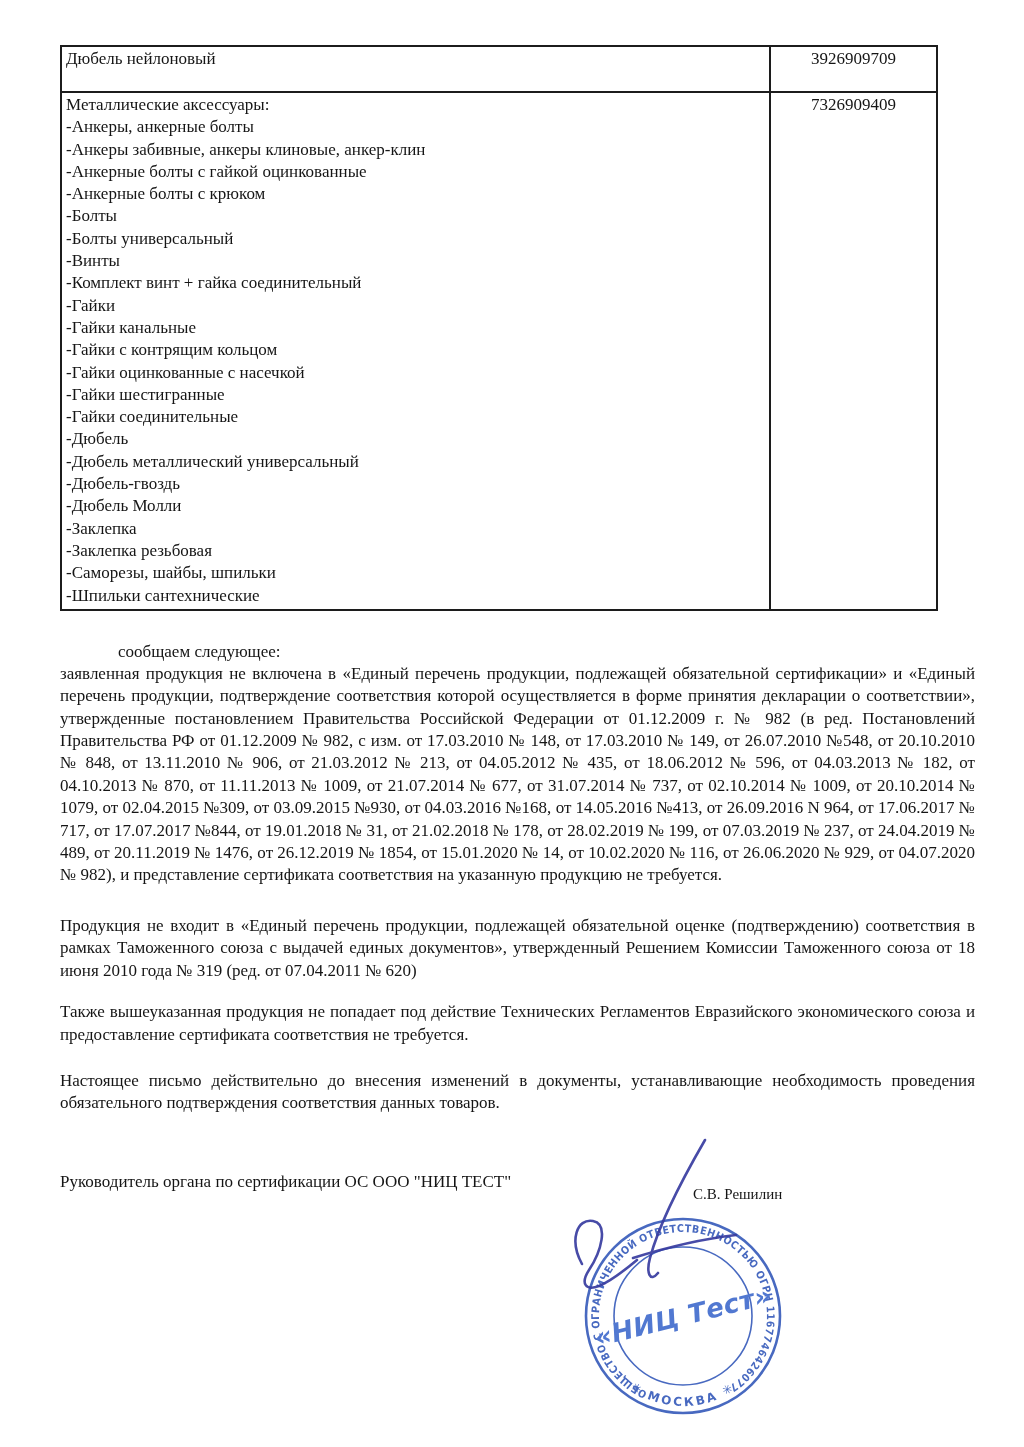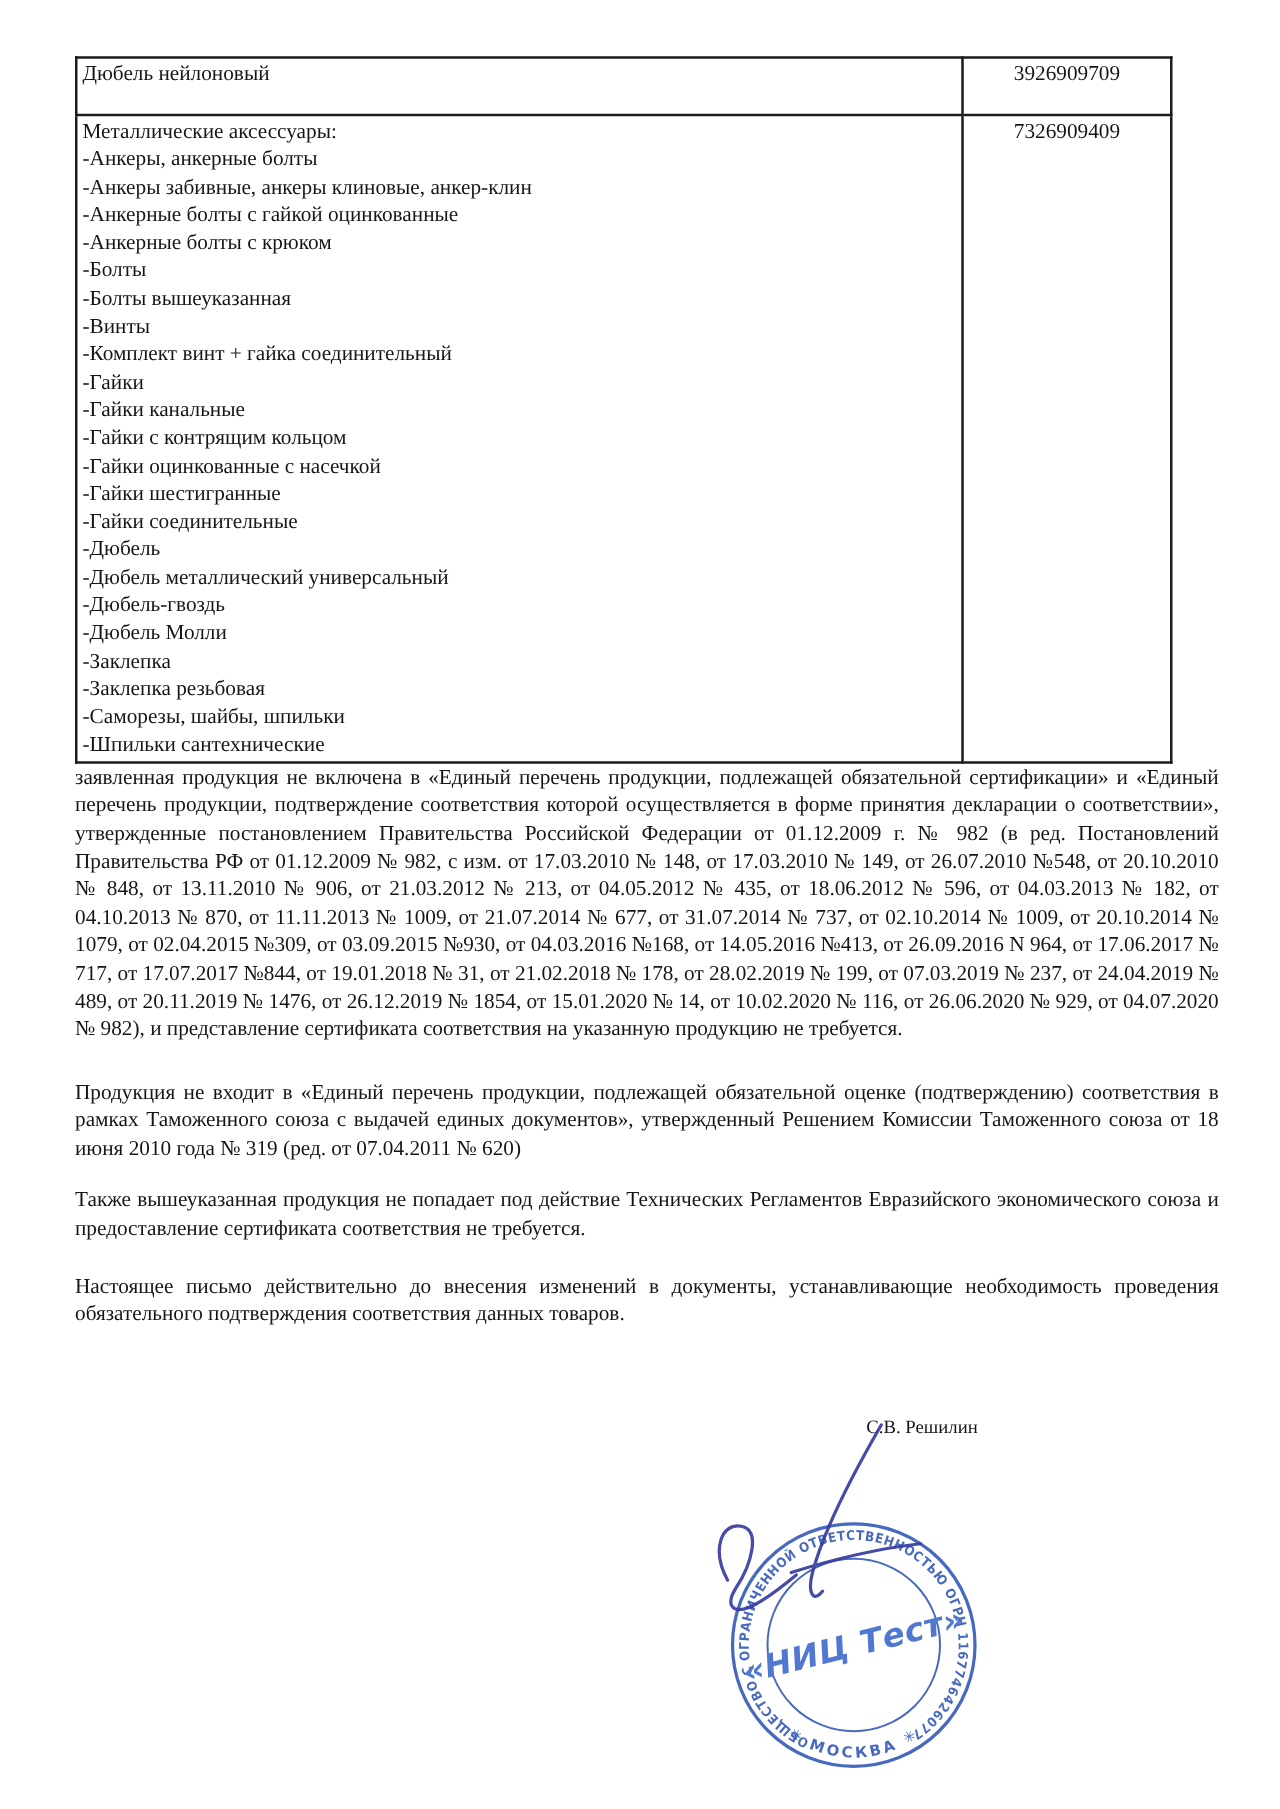--- a/index.html
+++ b/index.html
@@ -93,21 +93,21 @@
       </tr>
       <tr>
         <td class="name-cell">
           <div class="cat-line">Металлические аксессуары:</div>
           <div>
               <div class="cat-line">-Анкеры, анкерные болты</div>
               <div class="cat-line">-Анкеры забивные, анкеры клиновые, анкер-клин</div>
               <div class="cat-line">-Анкерные болты с гайкой оцинкованные</div>
               <div class="cat-line">-Анкерные болты с крюком</div>
               <div class="cat-line">-Болты</div>
-              <div class="cat-line">-Болты вышеуказанная</div>
+              <div class="cat-line">-Болты универсальный</div>
               <div class="cat-line">-Винты</div>
               <div class="cat-line">-Комплект винт + гайка соединительный</div>
               <div class="cat-line">-Гайки</div>
               <div class="cat-line">-Гайки канальные</div>
               <div class="cat-line">-Гайки с контрящим кольцом</div>
               <div class="cat-line">-Гайки оцинкованные с насечкой</div>
               <div class="cat-line">-Гайки шестигранные</div>
               <div class="cat-line">-Гайки соединительные</div>
               <div class="cat-line">-Дюбель</div>
               <div class="cat-line">-Дюбель металлический универсальный</div>
@@ -117,27 +117,29 @@
               <div class="cat-line">-Заклепка резьбовая</div>
               <div class="cat-line">-Саморезы, шайбы, шпильки</div>
               <div class="cat-line">-Шпильки сантехнические</div>
             </div>
         </td>
         <td class="code-cell">7326909409</td>
       </tr>
     </tbody>
   </table>
 
+  <div class="intro-line">сообщаем следующее:</div>
 
   <div class="para p1">заявленная продукция не включена в «Единый перечень продукции, подлежащей обязательной сертификации» и «Единый перечень продукции, подтверждение соответствия которой осуществляется в форме принятия декларации о соответствии», утвержденные постановлением Правительства Российской Федерации от 01.12.2009 г. № 982 (в ред. Постановлений Правительства РФ от 01.12.2009 № 982, с изм. от 17.03.2010 № 148, от 17.03.2010 № 149, от 26.07.2010 №548, от 20.10.2010 № 848, от 13.11.2010 № 906, от 21.03.2012 № 213, от 04.05.2012 № 435, от 18.06.2012 № 596, от 04.03.2013 № 182, от 04.10.2013 № 870, от 11.11.2013 № 1009, от 21.07.2014 № 677, от 31.07.2014 № 737, от 02.10.2014 № 1009, от 20.10.2014 № 1079, от 02.04.2015 №309, от 03.09.2015 №930, от 04.03.2016 №168, от 14.05.2016 №413, от 26.09.2016 N 964, от 17.06.2017 № 717, от 17.07.2017 №844, от 19.01.2018 № 31, от 21.02.2018 № 178, от 28.02.2019 № 199, от 07.03.2019 № 237, от 24.04.2019 № 489, от 20.11.2019 № 1476, от 26.12.2019 № 1854, от 15.01.2020 № 14, от 10.02.2020 № 116, от 26.06.2020 № 929, от 04.07.2020 № 982), и представление сертификата соответствия на указанную продукцию не требуется.</div>
   <div class="para p2">Продукция не входит в «Единый перечень продукции, подлежащей обязательной оценке (подтверждению) соответствия в рамках Таможенного союза с выдачей единых документов», утвержденный Решением Комиссии Таможенного союза от 18 июня 2010 года № 319 (ред. от 07.04.2011 № 620)</div>
   <div class="para p3">Также вышеуказанная продукция не попадает под действие Технических Регламентов Евразийского экономического союза и предоставление сертификата соответствия не требуется.</div>
   <div class="para p4">Настоящее письмо действительно до внесения изменений в документы, устанавливающие необходимость проведения обязательного подтверждения соответствия данных товаров.</div>
 
   <div class="sig-row">
+    <span class="sig-role">Руководитель органа по сертификации ОС ООО "НИЦ ТЕСТ"</span>
     <span class="sig-name">С.В. Решилин</span>
   </div>
 
 </div>
 
 <div class="ink-overlay">
   <svg width="300" height="320" viewBox="0 0 300 320">
     <g opacity="0.88">
       <circle cx="150" cy="190" r="97" fill="none" stroke="#2f55b8" stroke-width="2.6"></circle>
       <circle cx="150" cy="190" r="69" fill="none" stroke="#2f55b8" stroke-width="1.6"></circle>

